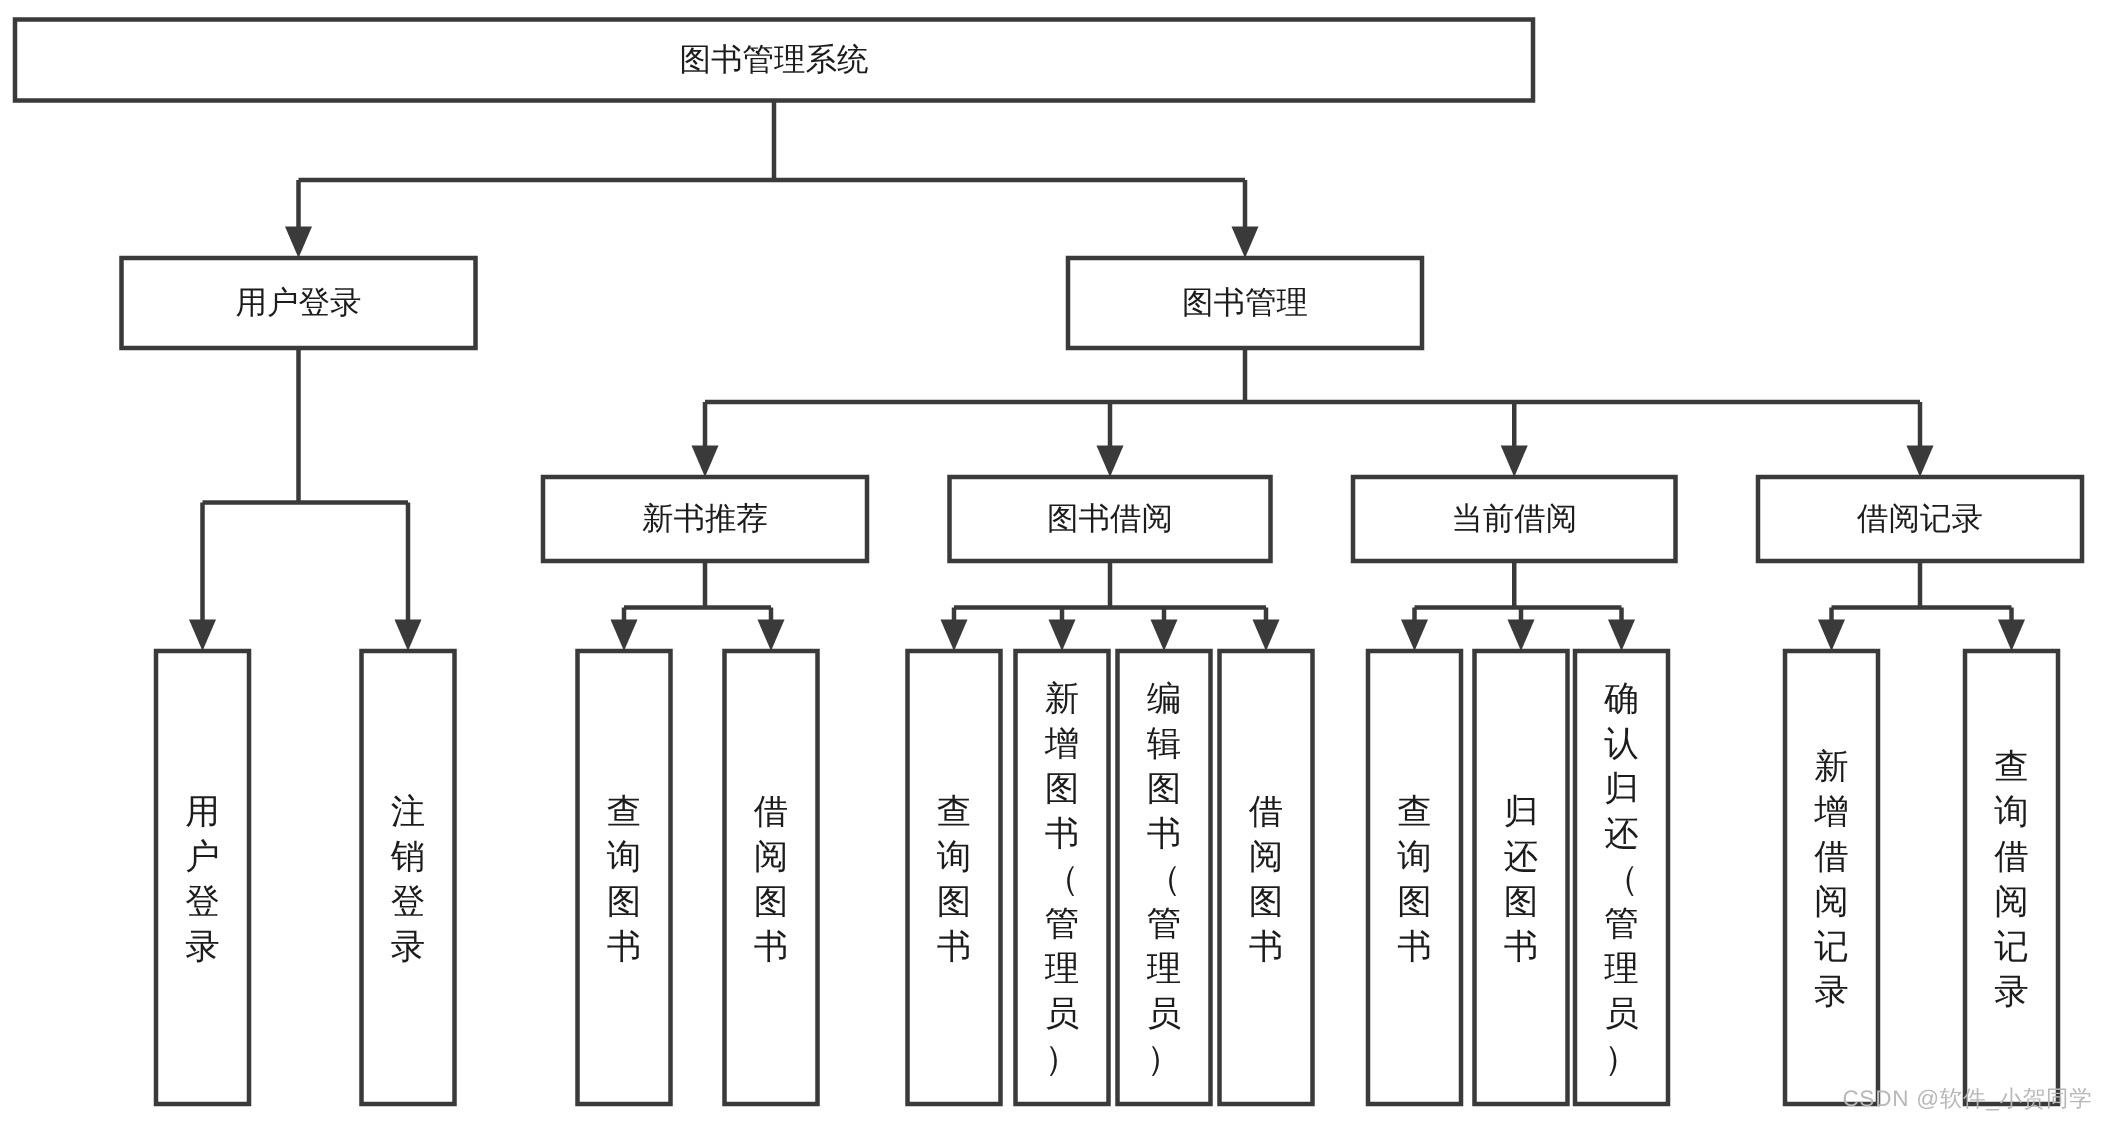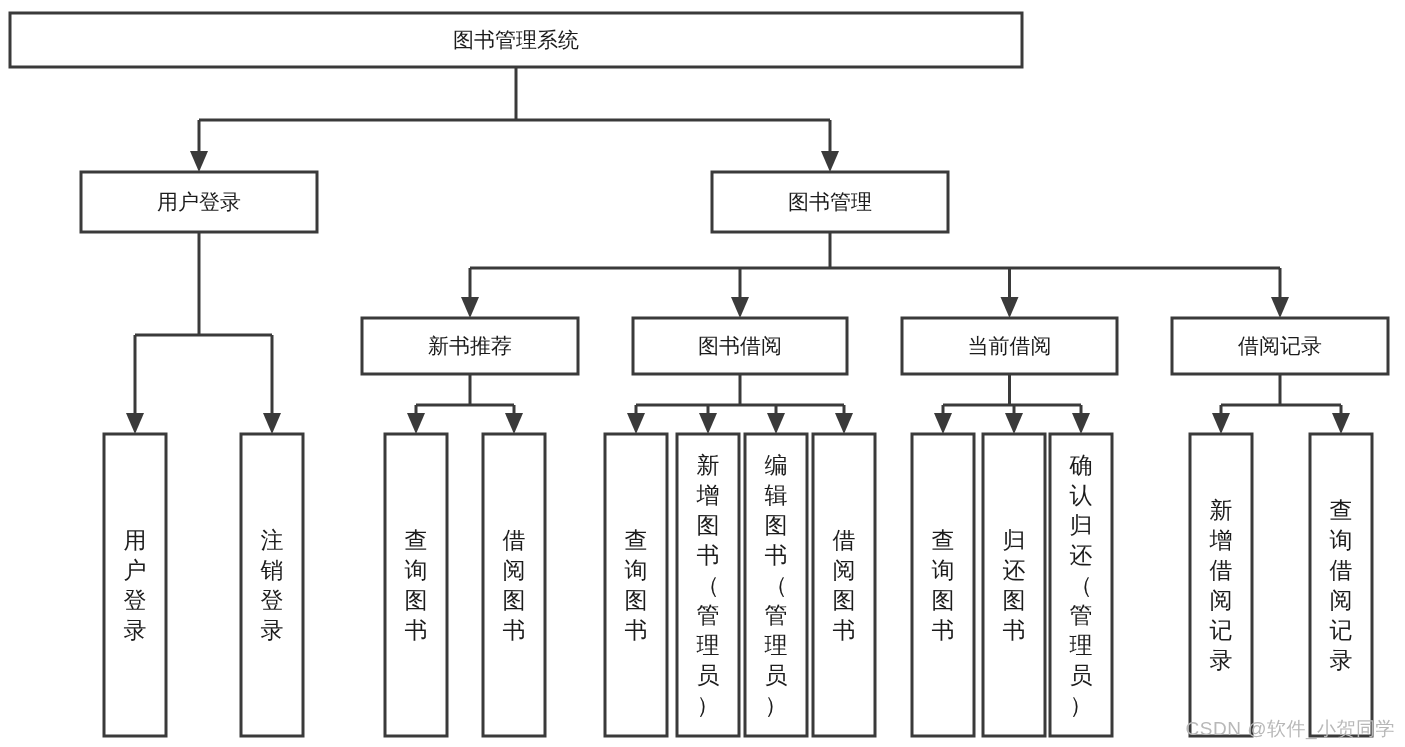--- a/index.html
+++ b/index.html
@@ -51,21 +51,21 @@
     font-family: "Liberation Sans", "DejaVu Sans", sans-serif;
     font-size: 23px;
     fill: #1c1c1c;
     text-anchor: middle;
   }
   .watermark {
     position: absolute;
     right: 10px;
     bottom: 5px;
     font-family: "Liberation Sans", "DejaVu Sans", sans-serif;
-    font-size: 19px;
+    font-size: 15px;
     color: #b8b8b8;
     white-space: nowrap;
     letter-spacing: 0.5px;
   }
 </style>
 </head>
 <body>
 
 <svg id="diagram-root" viewBox="0 0 1405 747" xmlns="http://www.w3.org/2000/svg">
 

